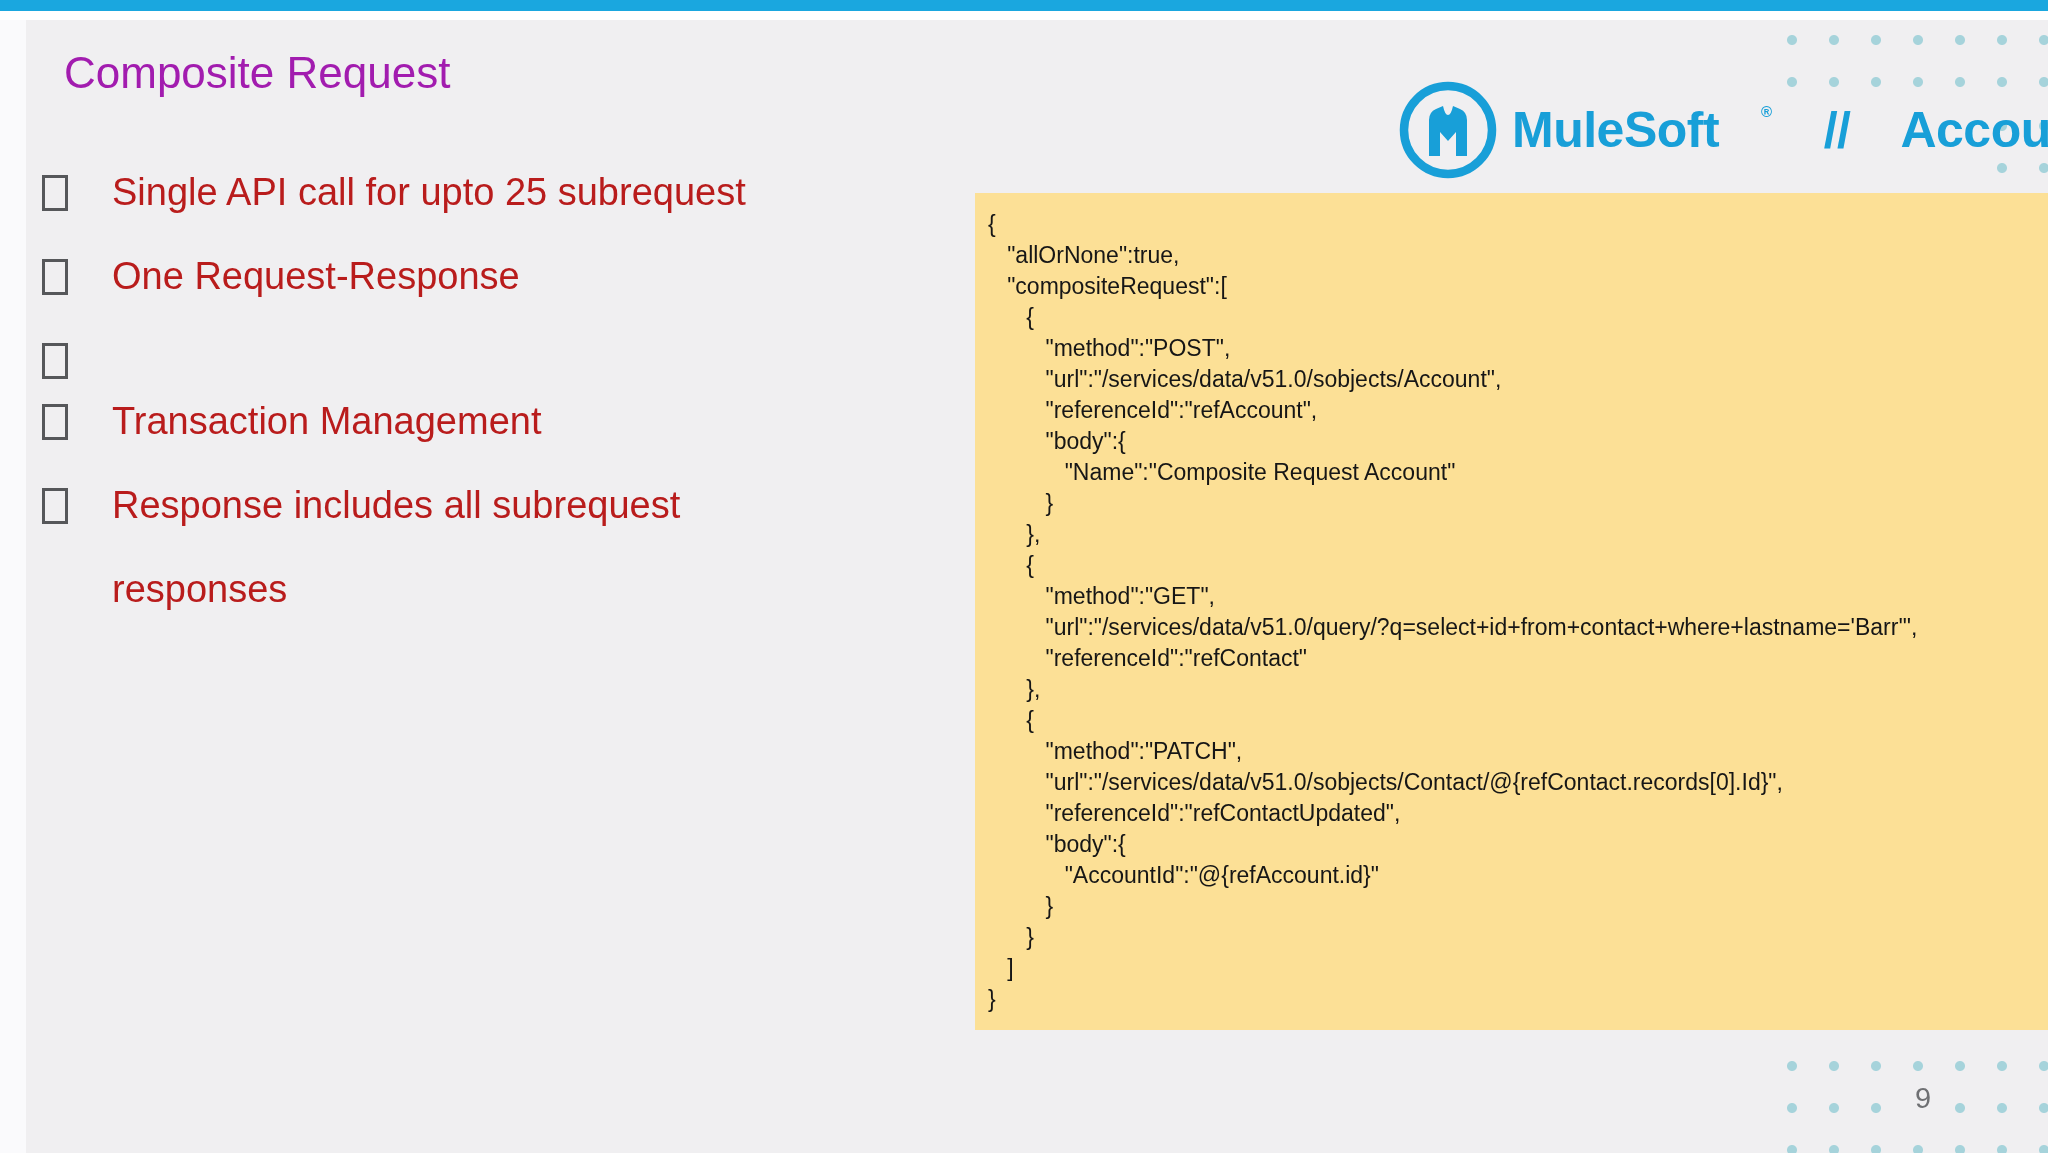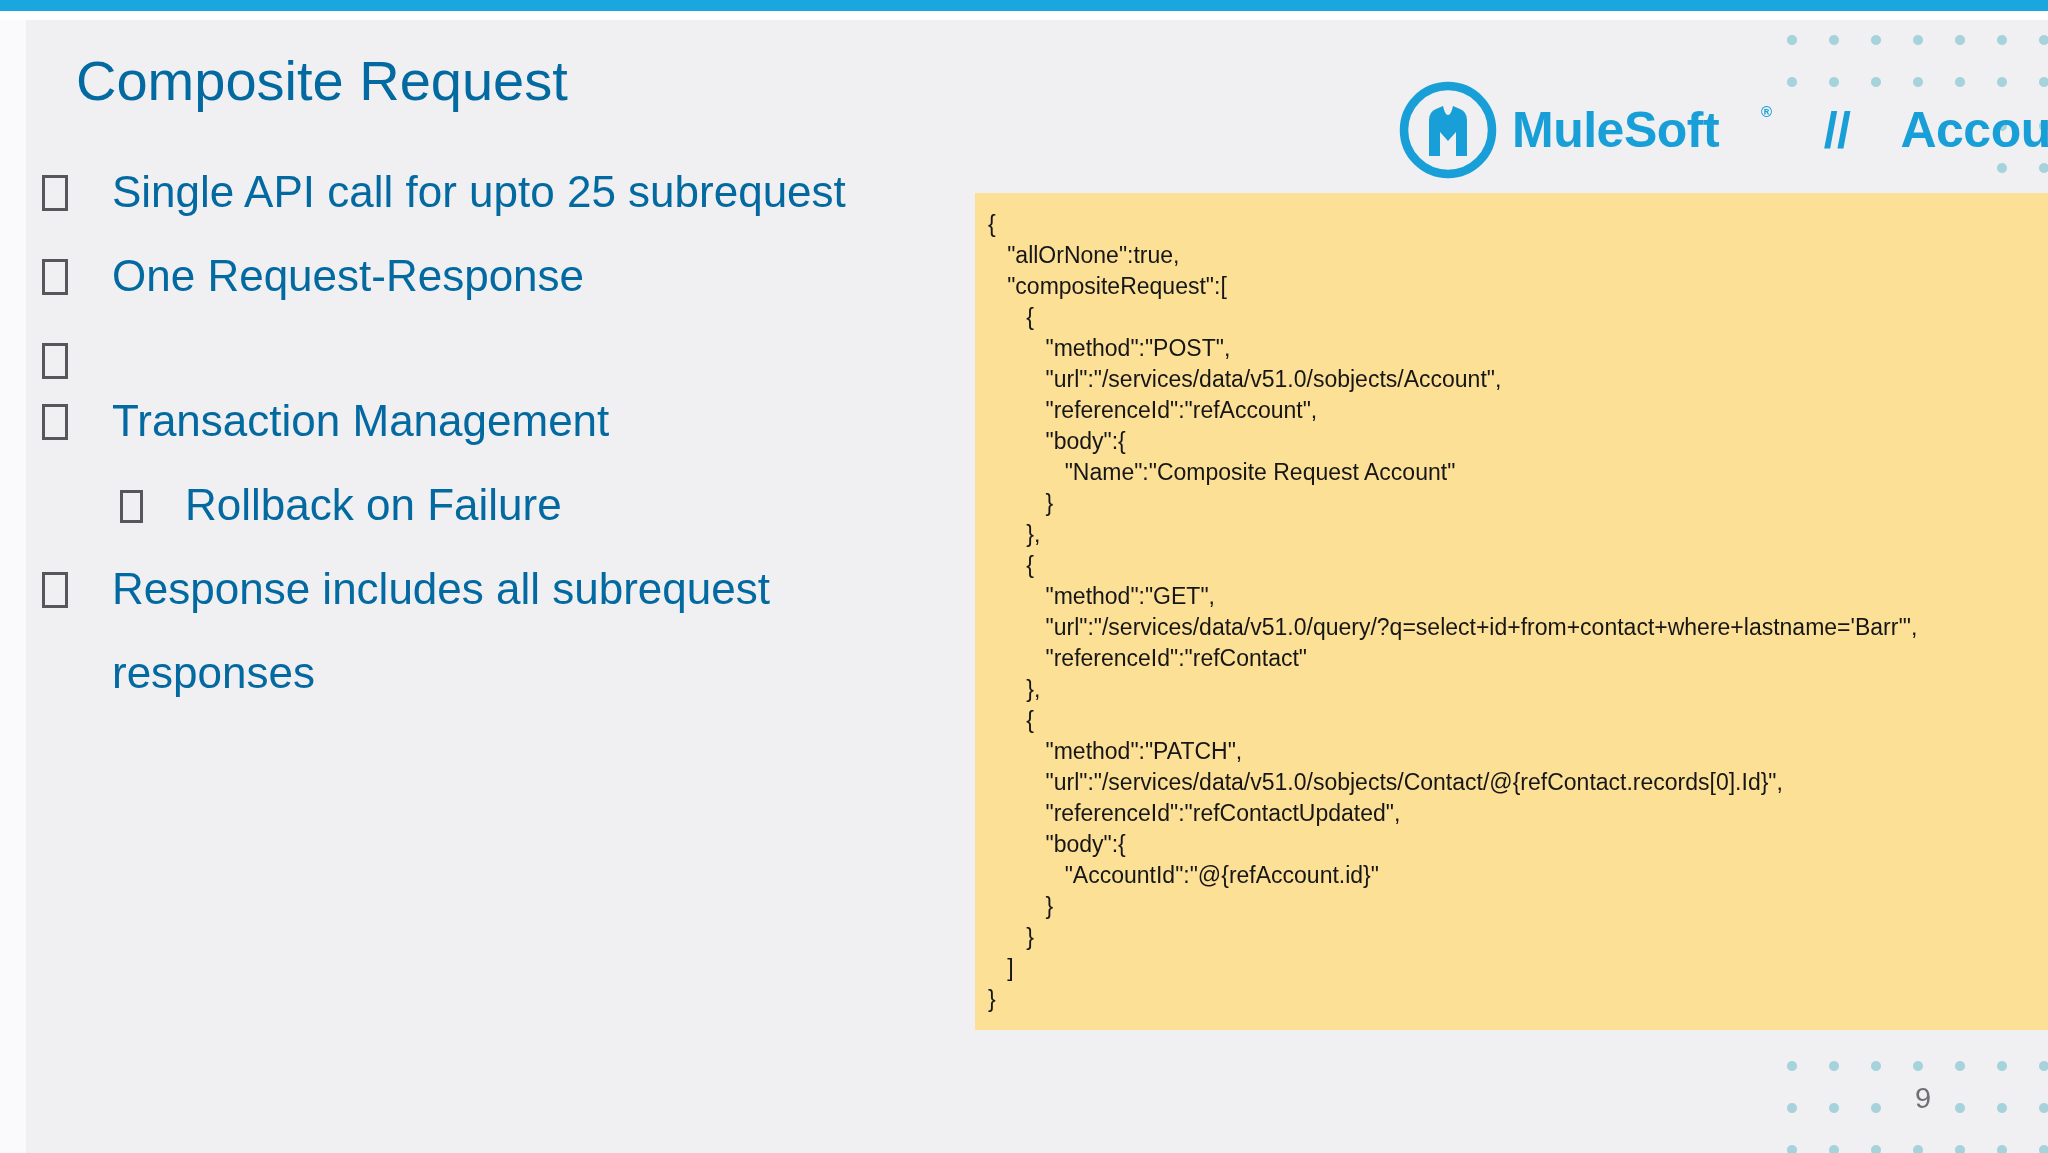--- a/index.html
+++ b/index.html
@@ -3,25 +3,25 @@
 <meta charset="utf-8">
 <style>
   html,body{margin:0;padding:0;background:#ddd;}
   .slide{position:relative;width:2048px;height:1153px;background:#F0EFF1;overflow:hidden;
          font-family:"Liberation Sans",sans-serif;}
 
   .top-bar{position:absolute;left:0;top:0;width:100%;height:11px;background:#1AA7DF;}
   .white-band{position:absolute;left:0;top:11px;width:100%;height:9px;background:#FFFFFF;}
   .left-strip{position:absolute;left:0;top:20px;width:26px;height:1133px;background:#FAFAFC;}
 
-  .title{position:absolute;left:76px;top:48px;font-size:56px;font-weight:400;color:#0369a1;}
+  .title{position:absolute;left:64px;top:48px;font-size:44px;font-weight:400;color:#a21caf;}
 
   .bullets{position:absolute;left:42px;top:150px;width:885px;margin:0;padding:0;list-style:none;}
   .bullets li{display:flex;align-items:flex-start;}
-  .btxt{font-size:44px;line-height:84px;color:#0369a1;white-space:pre-line;}
+  .btxt{font-size:38px;line-height:84px;color:#b91c1c;white-space:pre-line;}
   .tofu{flex:none;width:20px;height:30px;border:3px solid #56575A;margin:25px 44px 0 0;background:transparent;}
   li.lvl2{margin-left:78px;}
   li.lvl2 .tofu{width:17px;height:27px;margin-right:42px;margin-top:27px;}
 
   .code-block{position:absolute;left:975px;top:193px;width:1073px;height:837px;background:#FCE096;}
   .code-block pre{margin:0;padding:16px 6px 0 13px;font-family:"Liberation Sans",sans-serif;
                   font-size:23px;line-height:31px;color:#161616;white-space:pre;}
 
   .logo{position:absolute;left:1398px;top:80px;display:flex;align-items:center;}
   .logo-text{font-size:50px;font-weight:bold;color:#189FD8;letter-spacing:-0.5px;
@@ -61,24 +61,20 @@
     <li class="lvl1">
       <span class="tofu"></span>
       <span class="btxt">One Request-Response</span>
     </li>
     <li class="lvl1">
       <span class="tofu"></span>
     </li>
     <li class="lvl1">
       <span class="tofu"></span>
       <span class="btxt">Transaction Management</span>
-    </li>
-    <li class="lvl2">
-      <span class="tofu"></span>
-      <span class="btxt">Rollback on Failure</span>
     </li>
     <li class="lvl1">
       <span class="tofu"></span>
       <span class="btxt">Response includes all subrequest
 responses</span>
     </li>
   </ul>
 
   <div class="code-block">
     <pre>{

